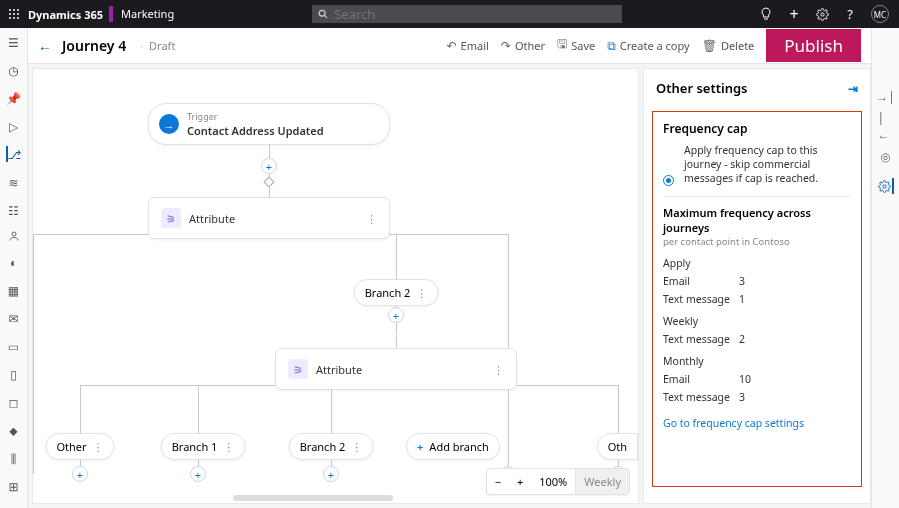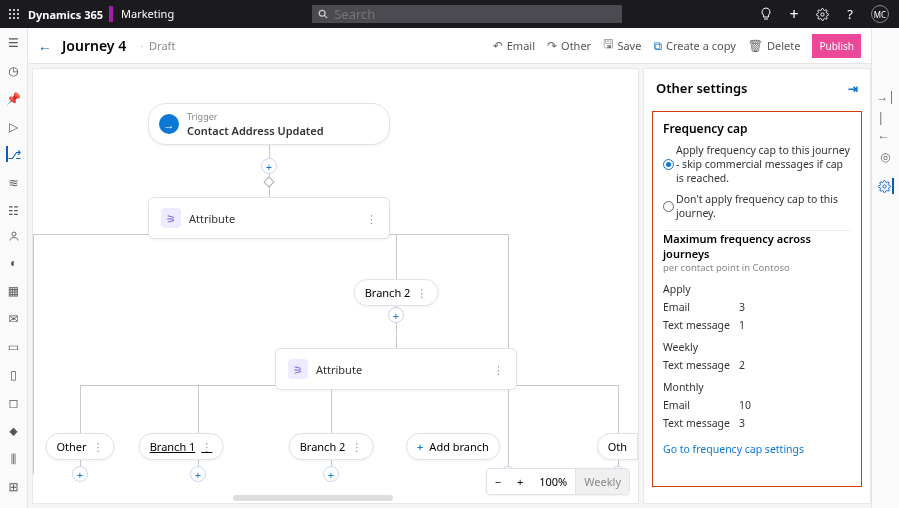--- a/index.html
+++ b/index.html
@@ -24,34 +24,34 @@
   .rightrail .ritem.active { border-right: 2px solid #0a5db3; color: #0a5db3; }
   .main { flex: 1; display: flex; flex-direction: column; background: #f5f5f5; position: relative; }
   .cmdbar { height: 36px; background: #fff; border-bottom: 1px solid #e5e5e5; display: flex; align-items: center; padding: 0 10px; gap: 10px; }
   .cmdbar .back { color: #0a5db3; font-size: 14px; }
   .cmdbar .title { font-size: 14px; font-weight: 600; }
   .cmdbar .status { font-size: 11px; color: #888; margin-left: 4px; }
   .cmdbar .status::before { content: "·"; margin-right: 6px; color: #bbb; }
   .cmdbar .actions { margin-left: auto; display: flex; align-items: center; gap: 12px; font-size: 11px; color: #555; }
   .cmdbar .actions .act { display: flex; align-items: center; gap: 4px; cursor: pointer; }
   .cmdbar .actions .act .ic { font-size: 12px; color: #666; }
-  .publish { background: #ec4899; color: #fff; padding: 5px 7px; font-size: 10px; border: none; cursor: pointer; }
+  .publish { background: #be185d; color: #fff; padding: 5px 18px; font-size: 17px; border: none; cursor: pointer; }
   
   .workspace { flex: 1; display: flex; overflow: hidden; }
   .canvas { flex: 1; position: relative; background: #fff; margin: 4px; border: 1px solid #e8e8e8; overflow: hidden; }
   .panel { width: 228px; background: #fff; margin: 4px 0 4px 0; border: 1px solid #e8e8e8; padding: 10px 0 10px 0; overflow: hidden; display: flex; flex-direction: column; }
   .panel h2 { font-size: 13px; font-weight: 600; padding: 0 12px 8px; display: flex; align-items: flex-end; justify-content: space-between; }
   .panel h2 .dock { color: #0a78d4; font-size: 12px; }
   .redbox { border: 1.5px solid #d43a0a; margin: 6px 8px; padding: 8px 10px; flex: 1; overflow-y: auto; }
   .redbox h3 { font-size: 12px; font-weight: 600; margin-bottom: 6px; }
-  .radio-row { display: flex; align-items: center; gap: 2px; font-size: 10.5px; color: #333; margin-bottom: 6px; line-height: 1.35; }
+  .radio-row { display: flex; align-items: flex-end; gap: 10px; font-size: 10.5px; color: #333; margin-bottom: 6px; line-height: 1.35; }
   .radio { width: 11px; height: 11px; border-radius: 50%; border: 1.5px solid #0a78d4; margin-top: 1px; flex-shrink: 0; display: flex; align-items: center; justify-content: center; }
   .radio.checked::after { content: ""; width: 5px; height: 5px; background: #0a78d4; border-radius: 50%; }
   .radio.unchecked { border-color: #666; }
-  .maxfreq { margin-top: 10px; border-top: 1px solid #eee; }
+  .maxfreq { margin-top: 10px; border-top: 1px solid #eee; padding-top: 8px; }
   .maxfreq h4 { font-size: 11px; font-weight: 600; }
   .maxfreq .sub { font-size: 9.5px; color: #888; margin-bottom: 8px; }
   .period { font-size: 10.5px; color: #333; margin-top: 8px; }
   .row { display: flex; font-size: 10.5px; color: #333; margin-top: 4px; }
   .row .lbl { width: 76px; }
   .link { color: #0a78d4; font-size: 10.5px; margin-top: 12px; display: inline-block; }
   
   .connector { position: absolute; background: #c8c8c8; }
   .hline { height: 1px; }
   .vline { width: 1px; }
@@ -225,21 +225,21 @@
         <div class="node attr" style="left:242px; top:279px; width:242px;border-radius:6px;padding:10px 12px;">
           <div class="nicon">⚞</div>
           <span>Attribute</span>
           <span class="more">⋮</span>
         </div>
 
         <div class="pill" style="left:47px; top:364px;">
           <span>Other</span>
           <span class="more">⋮</span>
         </div>
-        <div class="pill" style="left:148px; top:364px;text-decoration:underline;">
+        <div class="pill" style="left:170px; top:364px;">
           <span>Branch 1</span>
           <span class="more">⋮</span>
         </div>
         <div class="pill" style="left:298px; top:364px;">
           <span>Branch 2</span>
           <span class="more">⋮</span>
         </div>
         <div class="pill" style="left:420px; top:364px;">
           <span style="color:#0a78d4;font-weight:600;">+</span>
           <span>Add branch</span>
@@ -261,24 +261,20 @@
         <h2>
           <span>Other settings</span>
           <span class="dock">⇥</span>
         </h2>
         <div class="redbox">
           <h3>Frequency cap</h3>
           <div class="radio-row">
             <div class="radio checked"></div>
             <span>Apply frequency cap to this journey - skip commercial messages if cap is reached.</span>
           </div>
-          <div class="radio-row">
-            <div class="radio unchecked"></div>
-            <span>Don't apply frequency cap to this journey.</span>
-          </div>
           <div class="maxfreq">
             <h4>Maximum frequency across journeys</h4>
             <div class="sub">per contact point in Contoso</div>
 
             <div class="period">Apply</div>
             <div class="row">
                 <span class="lbl">Email</span>
                 <span>3</span>
               </div>
             <div class="row">

